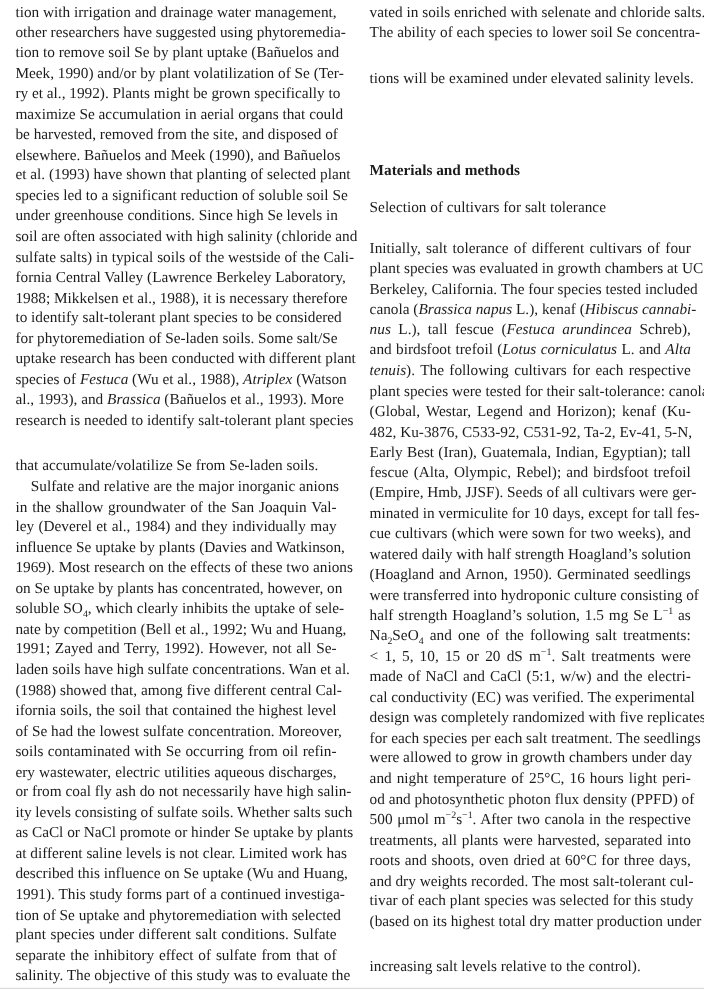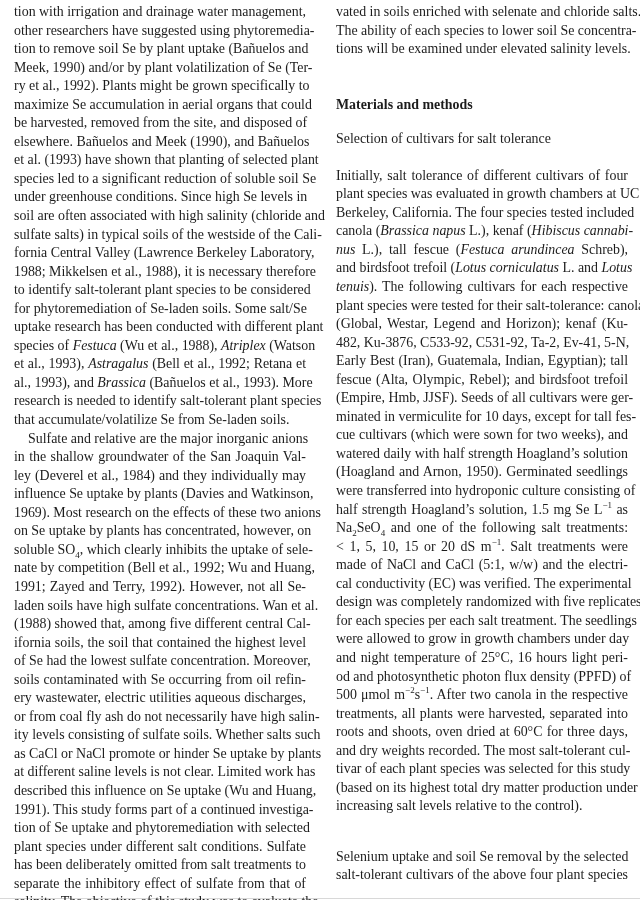--- a/index.html
+++ b/index.html
@@ -20,24 +20,24 @@
     font-size: 13.9px;
     line-height: 18.55px;
   }
   .col.left { left: 14px; top: 3px; }
   .col.right { left: 336px; top: 3px; }
   .ln {
     display: block; height: 18.55px; white-space: nowrap;
     text-align: justify; text-align-last: justify;
     overflow: visible;
   }
-  .ln.last { text-align-last: left; }
+  .ln.last { text-align-last: left; margin-top: 23px; }
   .ln.indent { padding-left: 14px; }
   .gap { display: block; }
-  .h-bold { font-weight: bold; text-align-last: left; }
+  .h-bold { font-weight: bold; text-align-last: left; margin-top: 28px; }
   .h-ital { text-align-last: left; }
   i { font-style: italic; }
   sub, sup { font-size: 9px; line-height: 0; }
 </style>
 </head>
 <body>
 
 <div class="page">
 
   <div class="col left">
@@ -54,21 +54,20 @@
       <span class="ln">species led to a significant reduction of soluble soil Se</span>
       <span class="ln">under greenhouse conditions. Since high Se levels in</span>
       <span class="ln">soil are often associated with high salinity (chloride and</span>
       <span class="ln">sulfate salts) in typical soils of the westside of the Cali-</span>
       <span class="ln">fornia Central Valley (Lawrence Berkeley Laboratory,</span>
       <span class="ln">1988; Mikkelsen et al., 1988), it is necessary therefore</span>
       <span class="ln">to identify salt-tolerant plant species to be considered</span>
       <span class="ln">for phytoremediation of Se-laden soils. Some salt/Se</span>
       <span class="ln">uptake research has been conducted with different plant</span>
       <span class="ln"><span>species of </span><i>Festuca</i><span> (Wu et al., 1988), </span><i>Atriplex</i><span> (Watson</span></span>
-      <span class="ln"><span>et al., 1993), </span><i>Astragalus</i><span> (Bell et al., 1992; Retana et</span></span>
       <span class="ln"><span>al., 1993), and </span><i>Brassica</i><span> (Bañuelos et al., 1993). More</span></span>
       <span class="ln">research is needed to identify salt-tolerant plant species</span>
       <span class="ln last">that accumulate/volatilize Se from Se-laden soils.</span>
     </div>
     <div>
       <span class="ln indent">Sulfate and relative are the major inorganic anions</span>
       <span class="ln">in the shallow groundwater of the San Joaquin Val-</span>
       <span class="ln">ley (Deverel et al., 1984) and they individually may</span>
       <span class="ln">influence Se uptake by plants (Davies and Watkinson,</span>
       <span class="ln">1969). Most research on the effects of these two anions</span>
@@ -83,21 +82,20 @@
       <span class="ln">soils contaminated with Se occurring from oil refin-</span>
       <span class="ln">ery wastewater, electric utilities aqueous discharges,</span>
       <span class="ln">or from coal fly ash do not necessarily have high salin-</span>
       <span class="ln">ity levels consisting of sulfate soils. Whether salts such</span>
       <span class="ln">as CaCl or NaCl promote or hinder Se uptake by plants</span>
       <span class="ln">at different saline levels is not clear. Limited work has</span>
       <span class="ln">described this influence on Se uptake (Wu and Huang,</span>
       <span class="ln">1991). This study forms part of a continued investiga-</span>
       <span class="ln">tion of Se uptake and phytoremediation with selected</span>
       <span class="ln">plant species under different salt conditions. Sulfate</span>
-      <span class="ln">has been deliberately omitted from salt treatments to</span>
       <span class="ln">separate the inhibitory effect of sulfate from that of</span>
       <span class="ln">salinity. The objective of this study was to evaluate the</span>
 
     </div>
   </div>
 
   <div class="col right">
     <div>
       <span class="ln">vated in soils enriched with selenate and chloride salts.</span>
       <span class="ln">The ability of each species to lower soil Se concentra-</span>
@@ -108,21 +106,21 @@
     <span class="gap" style="height:16px"></span>
     <span class="ln h-ital">Selection of cultivars for salt tolerance</span>
     <span class="gap" style="height:18px"></span>
 
     <div>
       <span class="ln">Initially, salt tolerance of different cultivars of four</span>
       <span class="ln">plant species was evaluated in growth chambers at UC</span>
       <span class="ln">Berkeley, California. The four species tested included</span>
       <span class="ln"><span>canola (</span><i>Brassica napus</i><span> L.), kenaf (</span><i>Hibiscus cannabi-</i></span>
       <span class="ln"><i>nus</i><span> L.), tall fescue (</span><i>Festuca arundincea</i><span> Schreb),</span></span>
-      <span class="ln"><span>and birdsfoot trefoil (</span><i>Lotus corniculatus</i><span> L. and </span><i>Lotus</i></span>
+      <span class="ln"><span>and birdsfoot trefoil (</span><i>Lotus corniculatus</i><span> L. and </span><i>Alta</i></span>
       <span class="ln"><i>tenuis</i><span>). The following cultivars for each respective</span></span>
       <span class="ln">plant species were tested for their salt-tolerance: canola</span>
       <span class="ln">(Global, Westar, Legend and Horizon); kenaf (Ku-</span>
       <span class="ln">482, Ku-3876, C533-92, C531-92, Ta-2, Ev-41, 5-N,</span>
       <span class="ln">Early Best (Iran), Guatemala, Indian, Egyptian); tall</span>
       <span class="ln">fescue (Alta, Olympic, Rebel); and birdsfoot trefoil</span>
       <span class="ln">(Empire, Hmb, JJSF). Seeds of all cultivars were ger-</span>
       <span class="ln">minated in vermiculite for 10 days, except for tall fes-</span>
       <span class="ln">cue cultivars (which were sown for two weeks), and</span>
       <span class="ln">watered daily with half strength Hoagland’s solution</span>

